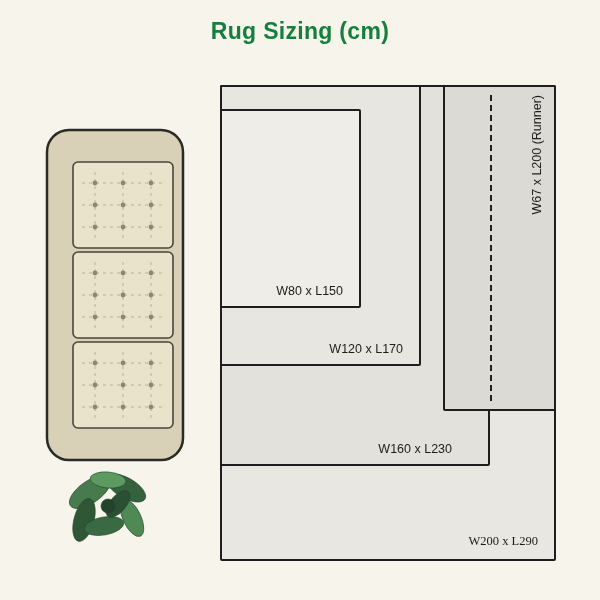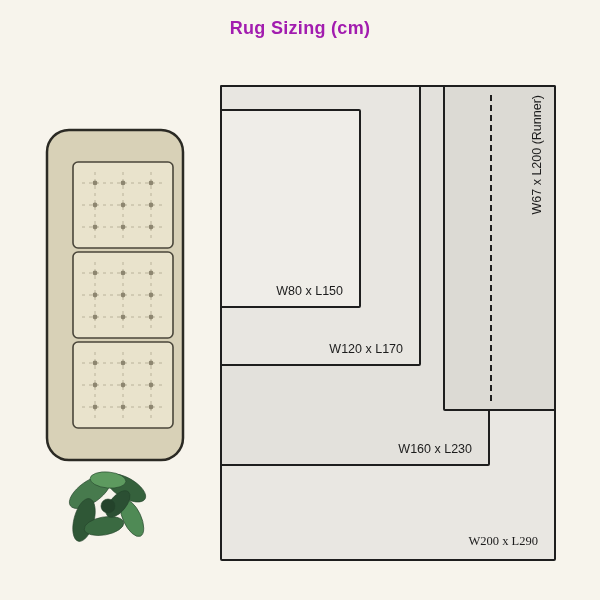--- a/index.html
+++ b/index.html
@@ -10,24 +10,24 @@
     background: #f7f4ec;
     font-family: "Liberation Sans", sans-serif;
     overflow: hidden;
   }
   .title {
     position: absolute;
     top: 18px; left: 0;
     width: 100%;
     margin: 0;
     text-align: center;
-    font-size: 18px;
+    font-size: 23px;
     font-weight: 700;
     letter-spacing: 0.3px;
-    color: #a21caf;
+    color: #15803d;
   }
   .rug {
     position: absolute;
     box-sizing: border-box;
     border: 2px solid #1e1e1e;
     border-radius: 2px;
   }
   .rug-w200 { left: 220px; top: 85px; width: 336px; height: 476px; background: #e9e7e2; }
   .rug-w160 { left: 220px; top: 85px; width: 270px; height: 381px; background: #e3e1dc; }
   .rug-w120 { left: 220px; top: 85px; width: 201px; height: 281px; background: #e8e6e1; }
@@ -35,21 +35,21 @@
   .rug-runner { left: 443px; top: 85px; width: 113px; height: 326px; background: #dcdad4; }
   .rug-label {
     position: absolute;
     right: 16px;
     bottom: 8px;
     font-size: 12.5px;
     font-weight: 500;
     color: #1c1c1c;
     white-space: nowrap;
   }
-  .rug-w160 .rug-label { right: 16px; }
+  .rug-w160 .rug-label { right: 36px; }
   .rug-w200 .rug-label { bottom: 10px; font-family: Liberation Serif, serif; }
   .runner-dash {
     position: absolute;
     left: 45px;
     top: 8px;
     bottom: 8px;
     width: 0;
     border-left: 2px dashed #1e1e1e;
   }
   .runner-label {

